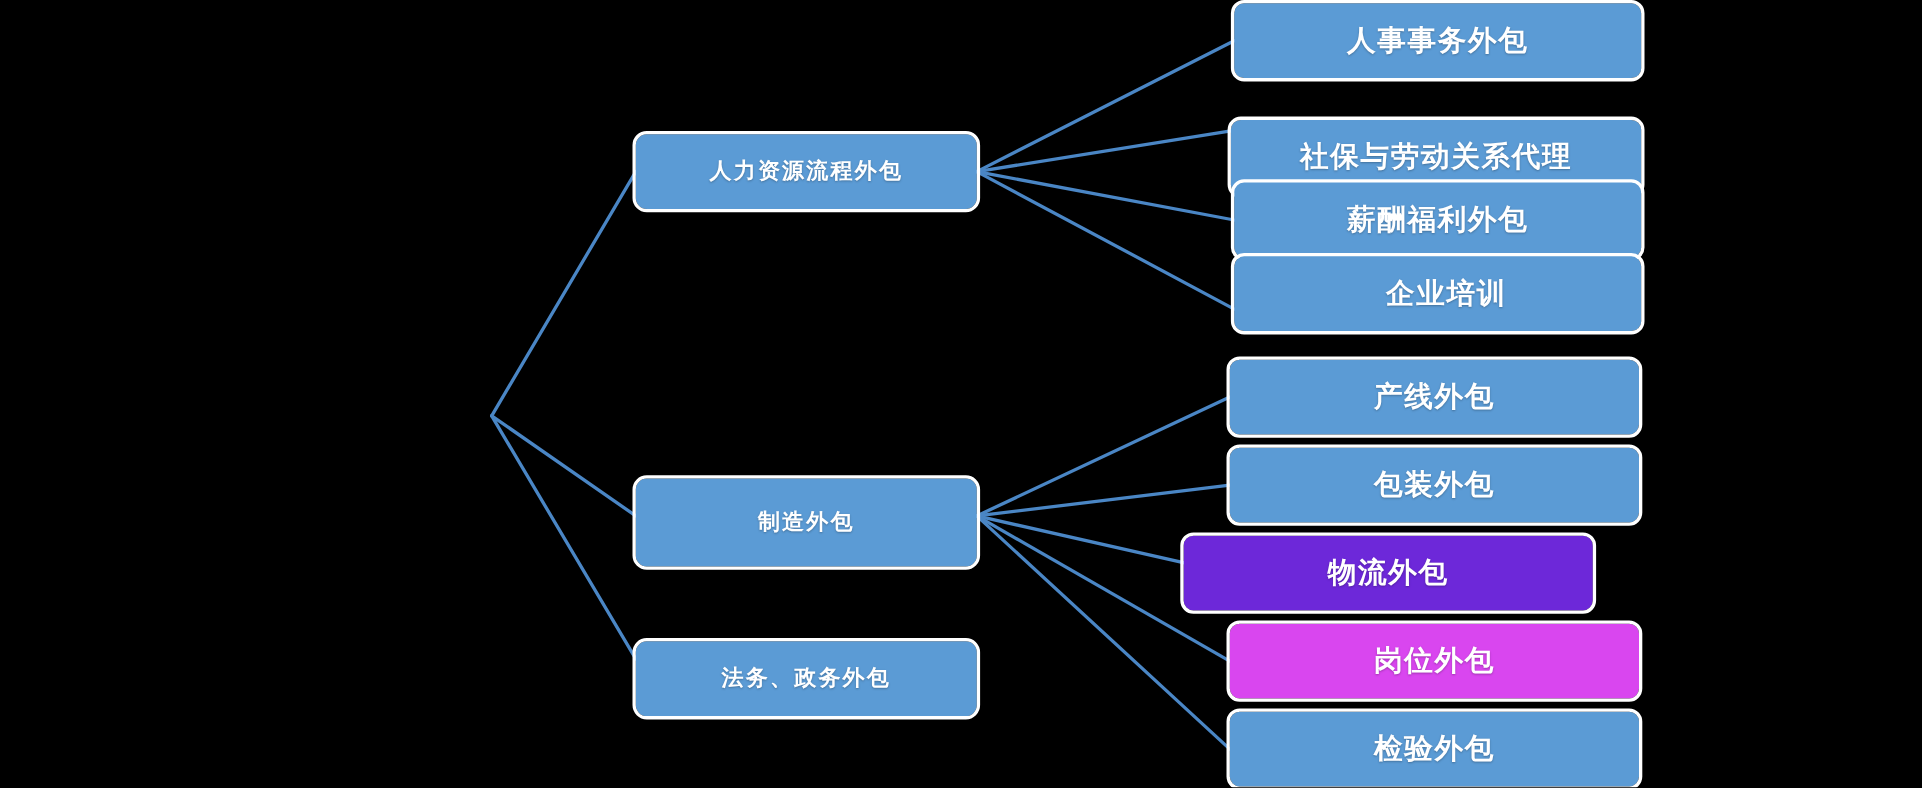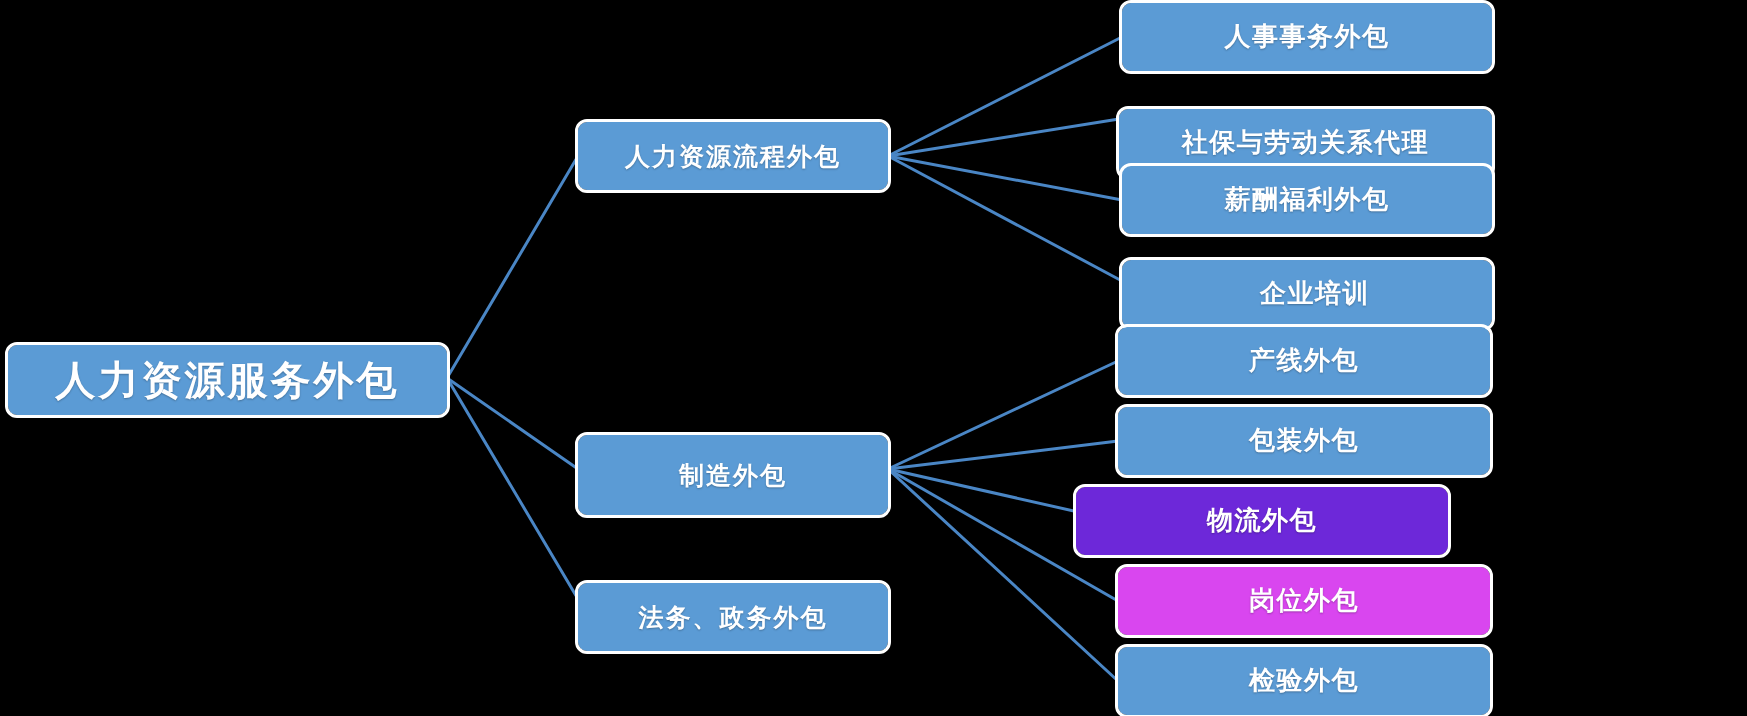--- a/index.html
+++ b/index.html
@@ -42,23 +42,24 @@
     letter-spacing: 1px;
     text-shadow: 0 1px 2px rgba(0,0,0,0.28);
     z-index: 2;
   }
   .node-root {
     font-size: 40px;
     font-weight: bold;
     letter-spacing: 3px;
   }
   .node-branch {
-    font-size: 25px;
+    font-size: 20px;
     font-weight: bold;
     letter-spacing: 2px;
+    border-radius: 10px;
   }
   .node-leaf {
     font-size: 26px;
     font-weight: bold;
     letter-spacing: 1.5px;
   }
 </style>
 </head>
 <body>
 
@@ -72,28 +73,27 @@
       <line x1="888" y1="156" x2="1119" y2="119" stroke="#4A86C5" stroke-width="3" stroke-linecap="round"></line>
       <line x1="888" y1="156" x2="1122" y2="200" stroke="#4A86C5" stroke-width="3" stroke-linecap="round"></line>
       <line x1="888" y1="156" x2="1122" y2="281" stroke="#4A86C5" stroke-width="3" stroke-linecap="round"></line>
       <line x1="888" y1="469" x2="1118" y2="361" stroke="#4A86C5" stroke-width="3" stroke-linecap="round"></line>
       <line x1="888" y1="469" x2="1118" y2="441" stroke="#4A86C5" stroke-width="3" stroke-linecap="round"></line>
       <line x1="888" y1="469" x2="1118" y2="521" stroke="#4A86C5" stroke-width="3" stroke-linecap="round"></line>
       <line x1="888" y1="469" x2="1118" y2="601" stroke="#4A86C5" stroke-width="3" stroke-linecap="round"></line>
       <line x1="888" y1="469" x2="1118" y2="681" stroke="#4A86C5" stroke-width="3" stroke-linecap="round"></line>
     </svg>
 
-  <div class="node node-root" style="left: 8px; top: 345px; width: 439px; height: 70px; background: rgb(91, 155, 213); outline-color: rgb(255, 255, 255); color: rgb(255, 255, 255);">人力资源服务外包</div>
 
   <div id="node-layer">
       <div class="node node-branch" style="left: 578px; top: 122px; width: 310px; height: 68px; background: rgb(91, 155, 213); outline-color: rgb(255, 255, 255); color: rgb(255, 255, 255);">人力资源流程外包</div>
       <div class="node node-leaf" style="left: 1122px; top: 3px; width: 370px; height: 68px; background: rgb(91, 155, 213); outline-color: rgb(255, 255, 255); color: rgb(255, 255, 255);">人事事务外包</div>
       <div class="node node-leaf" style="left: 1119px; top: 85px; width: 373px; height: 68px; background: rgb(91, 155, 213); outline-color: rgb(255, 255, 255); color: rgb(255, 255, 255); margin-top: 24px;">社保与劳动关系代理</div>
       <div class="node node-leaf" style="left: 1122px; top: 166px; width: 370px; height: 68px; background: rgb(91, 155, 213); outline-color: rgb(255, 255, 255); color: rgb(255, 255, 255);">薪酬福利外包</div>
-      <div class="node node-leaf" style="left: 1122px; top: 260px; width: 370px; height: 68px; background: rgb(91, 155, 213); outline-color: rgb(255, 255, 255); color: rgb(255, 255, 255); padding-left: 16px;">企业培训</div>
+      <div class="node node-leaf" style="left: 1122px; top: 233px; width: 370px; height: 68px; background: rgb(91, 155, 213); outline-color: rgb(255, 255, 255); color: rgb(255, 255, 255); padding-left: 16px;">企业培训</div>
       <div class="node node-branch" style="left: 578px; top: 435px; width: 310px; height: 80px; background: rgb(91, 155, 213); outline-color: rgb(255, 255, 255); color: rgb(255, 255, 255);">制造外包</div>
       <div class="node node-leaf" style="left: 1118px; top: 327px; width: 372px; height: 68px; background: rgb(91, 155, 213); outline-color: rgb(255, 255, 255); color: rgb(255, 255, 255);">产线外包</div>
       <div class="node node-leaf" style="left: 1118px; top: 407px; width: 372px; height: 68px; background: rgb(91, 155, 213); outline-color: rgb(255, 255, 255); color: rgb(255, 255, 255);">包装外包</div>
       <div class="node node-leaf" style="left: 1076px; top: 487px; width: 372px; height: 68px; background: #6d28d9; outline-color: rgb(255, 255, 255); color: rgb(255, 255, 255);">物流外包</div>
       <div class="node node-leaf" style="left: 1118px; top: 567px; width: 372px; height: 68px; background: #d946ef; outline-color: rgb(255, 255, 255); color: rgb(255, 255, 255);">岗位外包</div>
       <div class="node node-leaf" style="left: 1118px; top: 647px; width: 372px; height: 68px; background: rgb(91, 155, 213); outline-color: rgb(255, 255, 255); color: rgb(255, 255, 255);">检验外包</div>
       <div class="node node-branch" style="left: 578px; top: 565px; width: 310px; height: 68px; background: rgb(91, 155, 213); outline-color: rgb(255, 255, 255); color: rgb(255, 255, 255); margin-top: 18px;">法务、政务外包</div>
     </div>
 
 </div>

